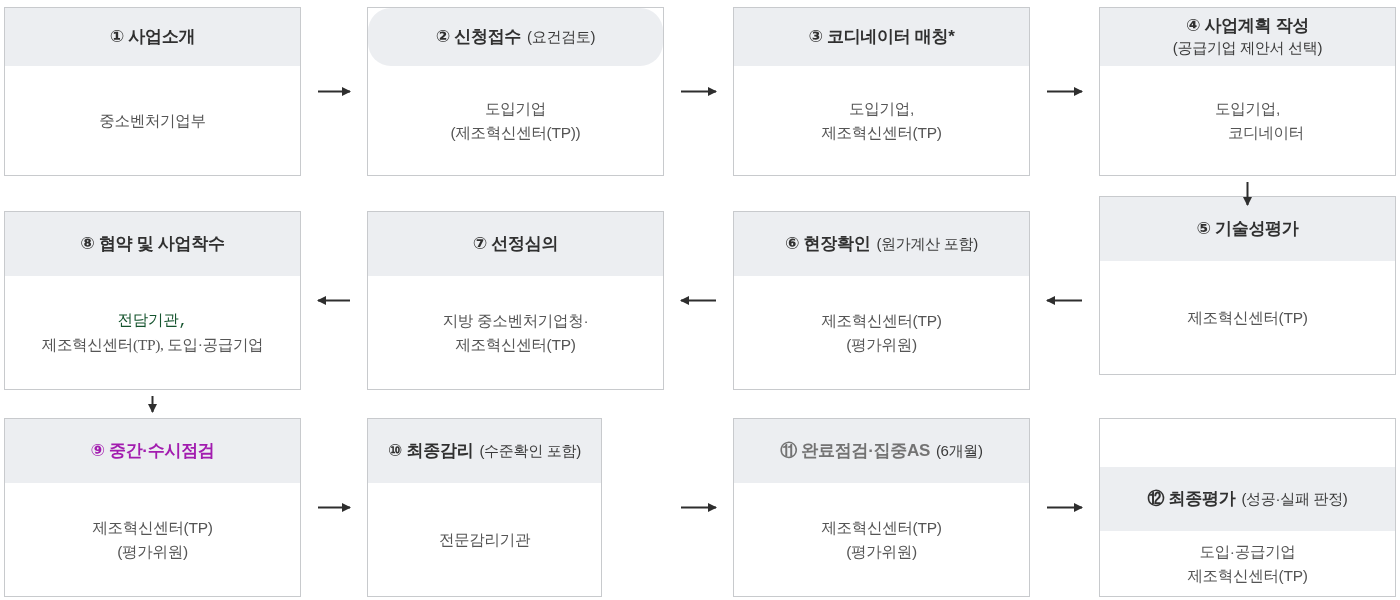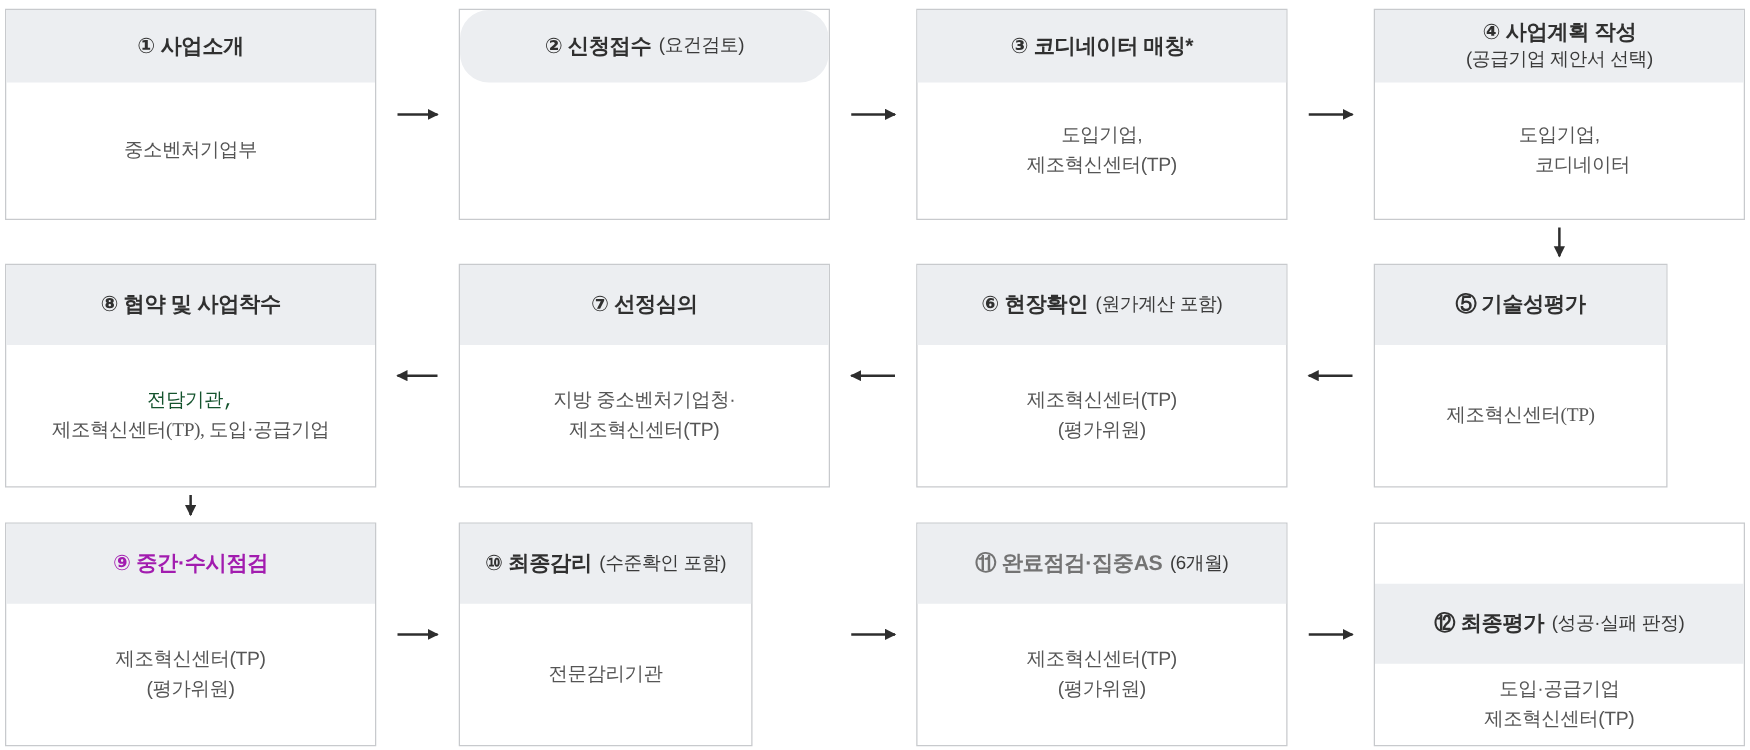--- a/index.html
+++ b/index.html
@@ -81,41 +81,45 @@
         </div>
         <div class="box-body">
           <div class="body-line" style="color: rgb(85, 85, 85);">중소벤처기업부</div>
         </div>
       </div>
       <div class="box" style="left: 367px; top: 7px; width: 297px; height: 169px; border-color: rgb(200, 202, 205);">
         <div class="box-header" style="height: 58px; background: rgb(236, 238, 241); border-radius: 23px;">
           <span class="box-title" style="color: rgb(48, 48, 48);">② 신청접수</span>
           <span class="box-note">(요건검토)</span>
         </div>
+        <div class="box-body">
+          <div class="body-line" style="color: rgb(85, 85, 85);">도입기업</div>
+          <div class="body-line" style="color: rgb(85, 85, 85);">(제조혁신센터(TP))</div>
+        </div>
       </div>
       <div class="box" style="left: 733px; top: 7px; width: 297px; height: 169px; border-color: rgb(200, 202, 205);">
         <div class="box-header" style="height: 58px; background: rgb(236, 238, 241);">
           <span class="box-title" style="color: rgb(48, 48, 48);">③ 코디네이터 매칭*</span>
         </div>
         <div class="box-body">
           <div class="body-line" style="color: rgb(85, 85, 85);">도입기업,</div>
           <div class="body-line" style="color: rgb(85, 85, 85);">제조혁신센터(TP)</div>
         </div>
       </div>
       <div class="box" style="left: 1099px; top: 7px; width: 297px; height: 169px; border-color: rgb(200, 202, 205);">
         <div class="box-header stacked" style="height: 58px; background: rgb(236, 238, 241);">
           <span class="box-title" style="color: rgb(48, 48, 48);">④ 사업계획 작성</span>
           <span class="box-note">(공급기업 제안서 선택)</span>
         </div>
         <div class="box-body">
           <div class="body-line" style="color: rgb(85, 85, 85);">도입기업,</div>
           <div class="body-line" style="color: rgb(85, 85, 85); margin-left: 37px;">코디네이터</div>
         </div>
       </div>
-      <div class="box" style="left: 1099px; top: 211px; width: 235px; height: 179px; border-color: rgb(200, 202, 205); font-family: Liberation Serif, serif;">
+      <div class="box" style="left: 1099px; top: 196px; width: 297px; height: 179px; border-color: rgb(200, 202, 205);">
         <div class="box-header" style="height: 64px; background: rgb(236, 238, 241);">
           <span class="box-title" style="color: rgb(48, 48, 48);">⑤ 기술성평가</span>
         </div>
         <div class="box-body">
           <div class="body-line" style="color: rgb(85, 85, 85);">제조혁신센터(TP)</div>
         </div>
       </div>
       <div class="box" style="left: 733px; top: 211px; width: 297px; height: 179px; border-color: rgb(200, 202, 205); justify-content: flex-end;">
         <div class="box-header" style="height: 64px; background: rgb(236, 238, 241);">
           <span class="box-title" style="color: rgb(48, 48, 48);">⑥ 현장확인</span>

